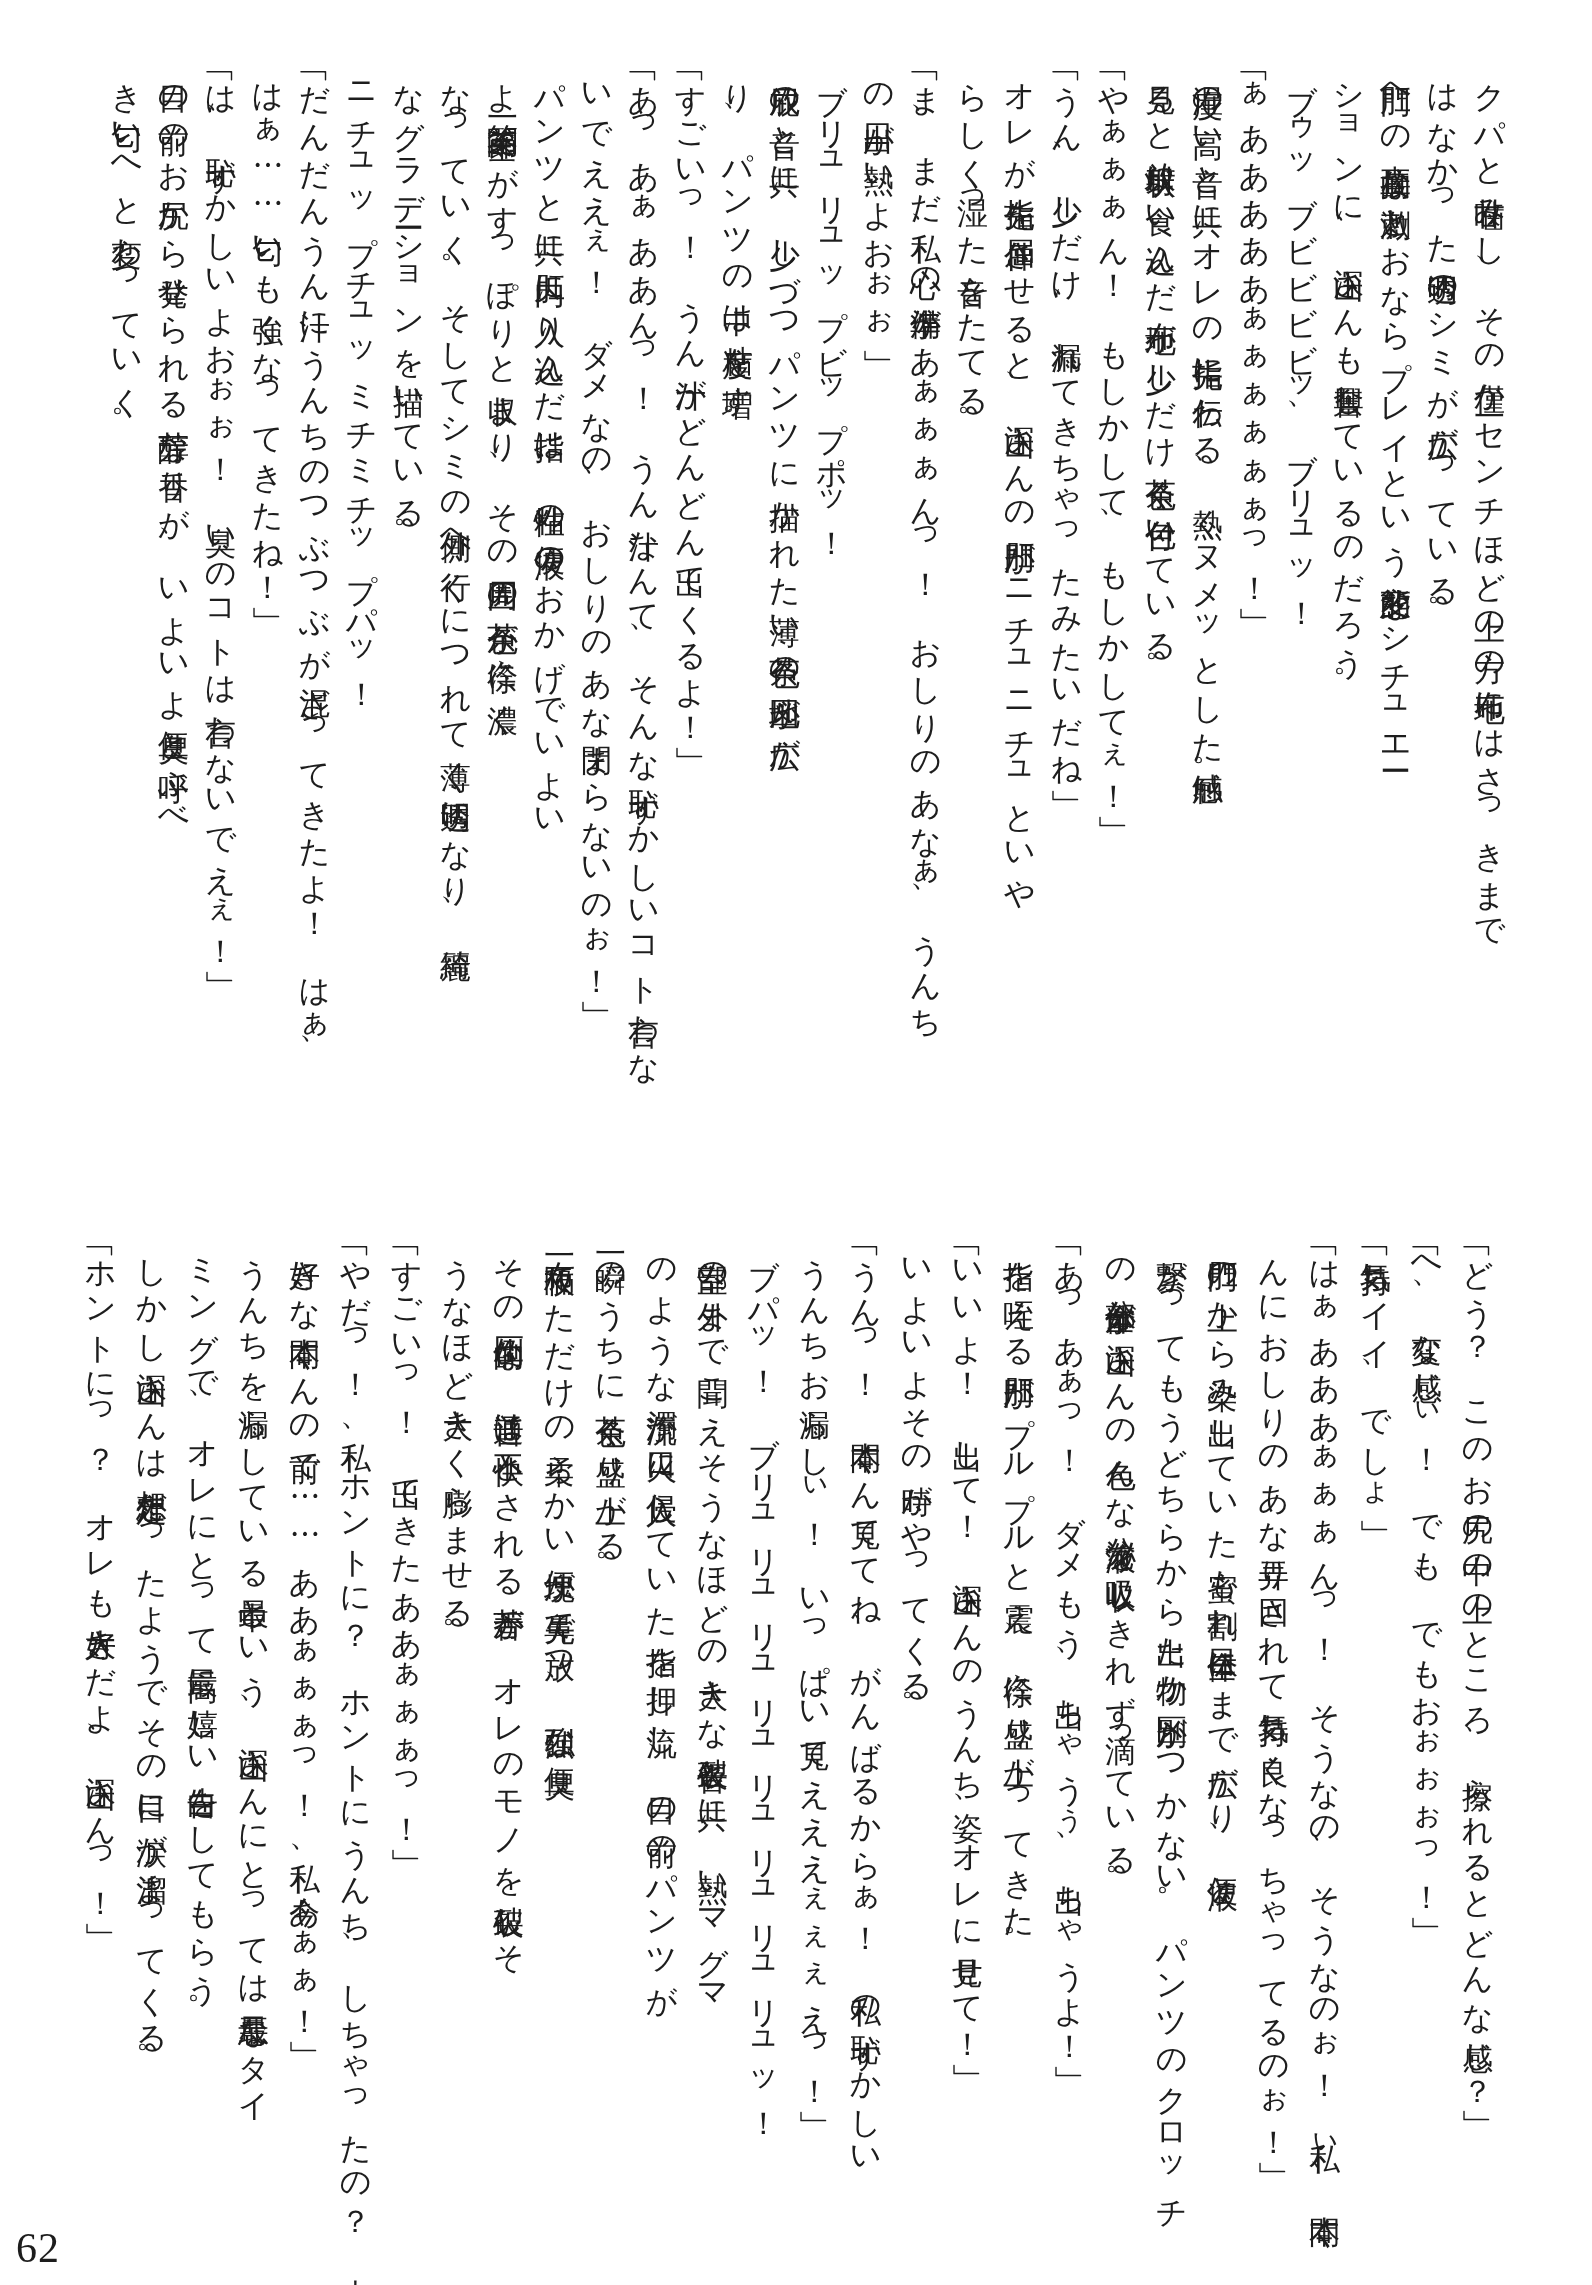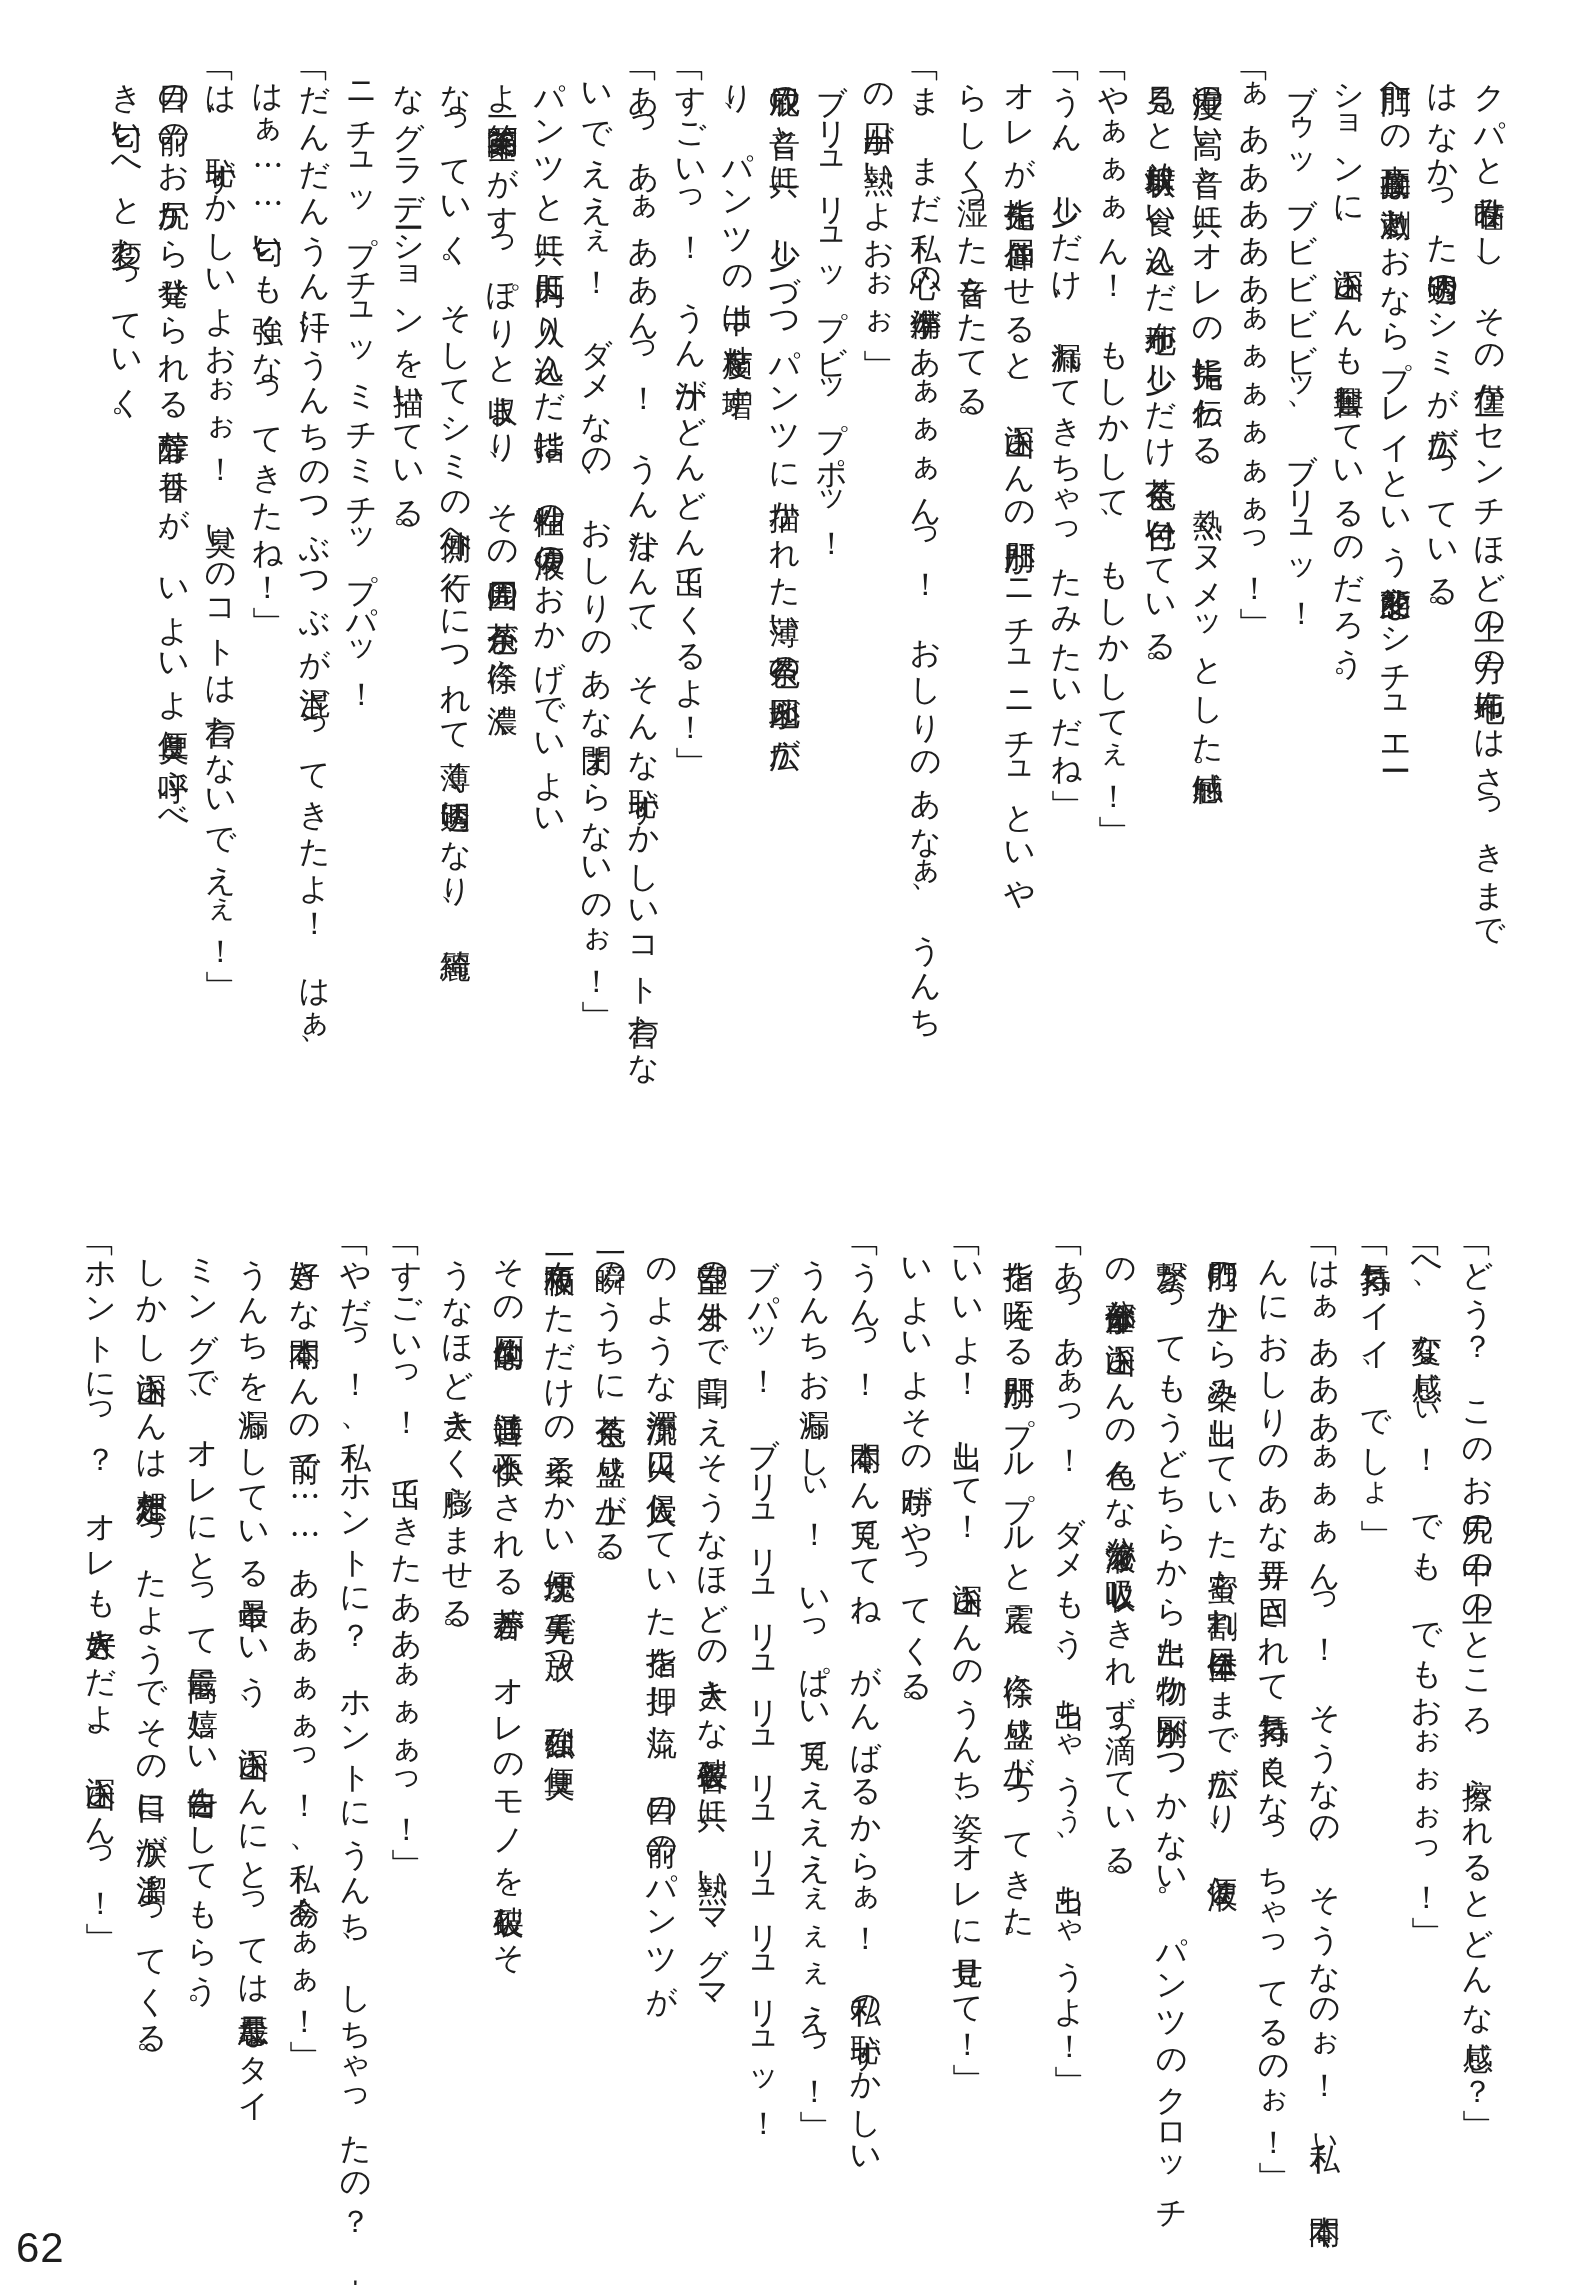--- a/index.html
+++ b/index.html
@@ -43,21 +43,21 @@
     right: 89px;
     height: 1025px;
     line-height: 51px;
   }
   .page-number {
     position: absolute;
     left: 16px;
     top: 2224px;
     font-size: 42px;
     color: #1d1d1d;
-    font-family: Liberation Sans, sans-serif;
+    font-family: Liberation Serif, serif;
     letter-spacing: 1px;
   }
 </style>
 </head>
 <body>
 
 <div class="page">
 
   <div class="vblock top">
       <p>クパと甘噛みし、その僅か一センチほど上の方の布地にはさっきまで</p>

